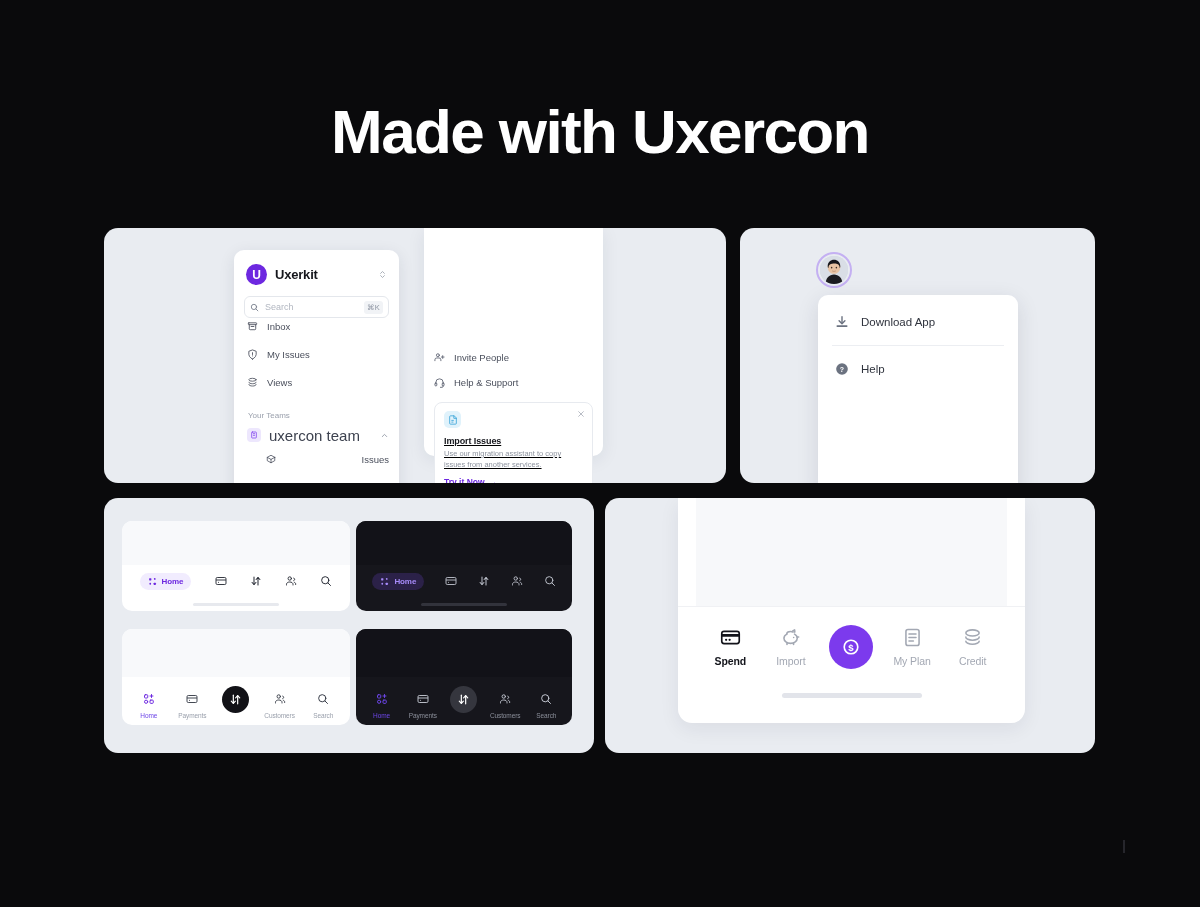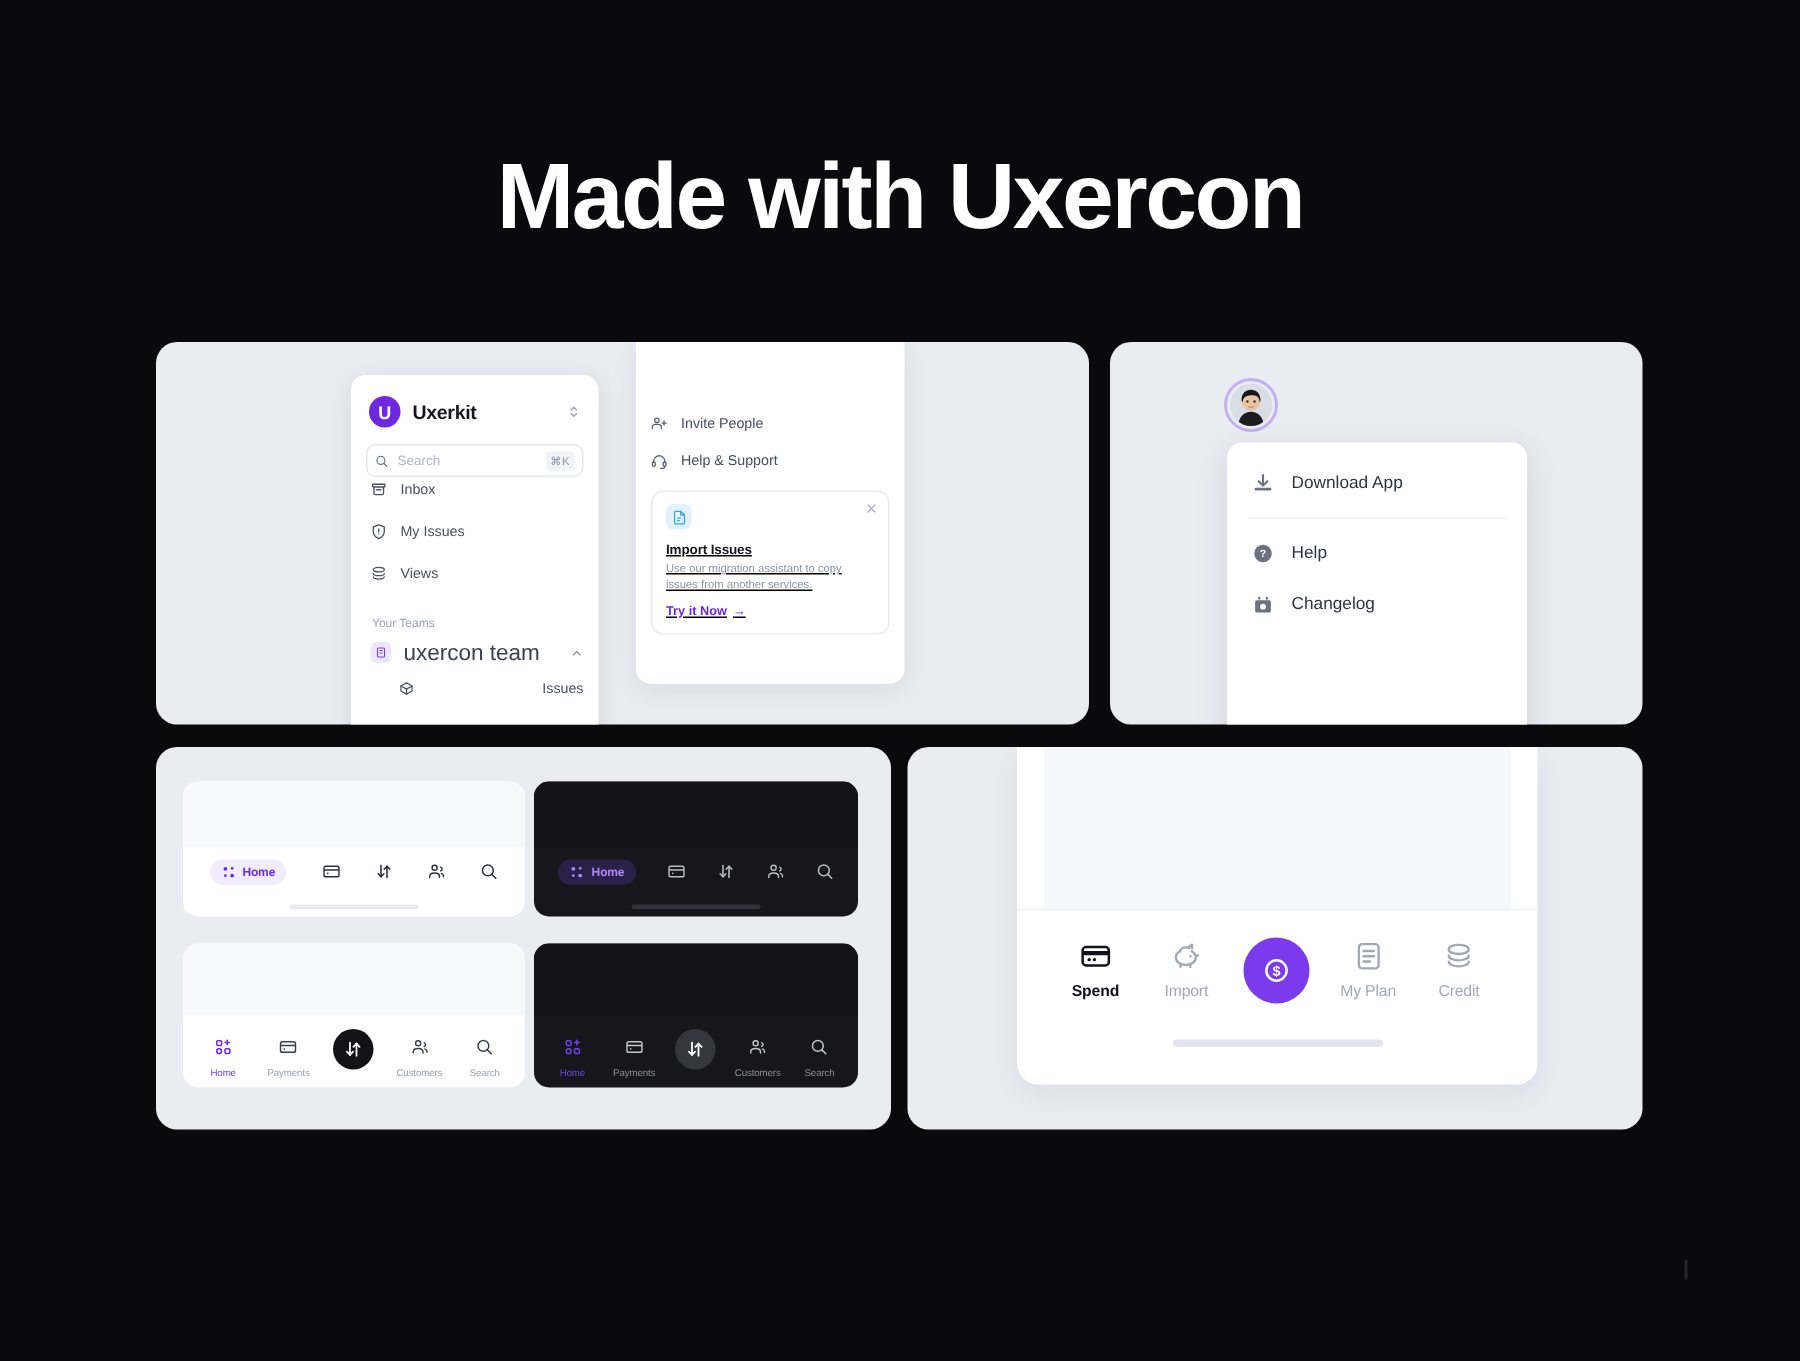--- a/index.html
+++ b/index.html
@@ -78,21 +78,21 @@
 
   
   .invite-panel {
     position: absolute; left: 320px; top: 0; width: 179px; height: 228px;
     background: #ffffff; border-radius: 0 0 10px 10px;
     box-shadow: 0 4px 18px rgba(30,35,60,.08);
     padding: 0 10px;
   }
   .ip-item { display:flex; align-items:center; gap: 9px; height: 25px; }
   .ip-item .lbl { font-size: 9.5px; color: #4a4f5c; }
-  .ip-items { padding-top: 42px; text-align: right; }
+  .ip-items { padding-top: 117px; text-align: right; }
 
   .import-card {
     margin-top: 7px; border: 1px solid #e7eaef; border-radius: 8px;
     padding: 8px 22px 10px 9px; position: relative; background:#fff;text-decoration:underline;
   }
   .import-icn {
     width: 17px; height: 17px; border-radius: 5px; background: #e0f2fb;
     display:flex; align-items:center; justify-content:center; color:#38a4d8;
   }
   .import-x { position: absolute; right: 7px; top: 7px; color:#a6abb6; display:flex; cursor:pointer; }
@@ -381,31 +381,20 @@
 
       <div class="mi">
         <span class="ic">
           <svg width="14" height="14" viewBox="0 0 24 24" fill="#6b7280">
               <circle cx="12" cy="12" r="10"></circle>
               <text x="12" y="16.5" font-size="12" font-weight="700" text-anchor="middle" fill="#ffffff" font-family="Liberation Sans, sans-serif">?</text>
             </svg>
         </span>
         <span class="lbl">Help</span>
       </div>
-      <div class="mi">
-        <span class="ic">
-          <svg width="14" height="14" viewBox="0 0 24 24" fill="#6b7280">
-              <rect x="3" y="7" width="18" height="14" rx="2"></rect>
-              <rect x="6.5" y="3" width="2.4" height="3.4" rx="1"></rect>
-              <rect x="15.1" y="3" width="2.4" height="3.4" rx="1"></rect>
-              <circle cx="12" cy="14.5" r="3.3" fill="#fff"></circle>
-            </svg>
-        </span>
-        <span class="lbl">Changelog</span>
-      </div>
     </div>
   </div>
 
   <div class="card" id="card-navbars">
 
     <div class="phone light" id="nb-lt">
       <div class="screen-fill"></div>
       <div class="navbar-row">
         <div class="pill light">
           <span style="display:flex">

